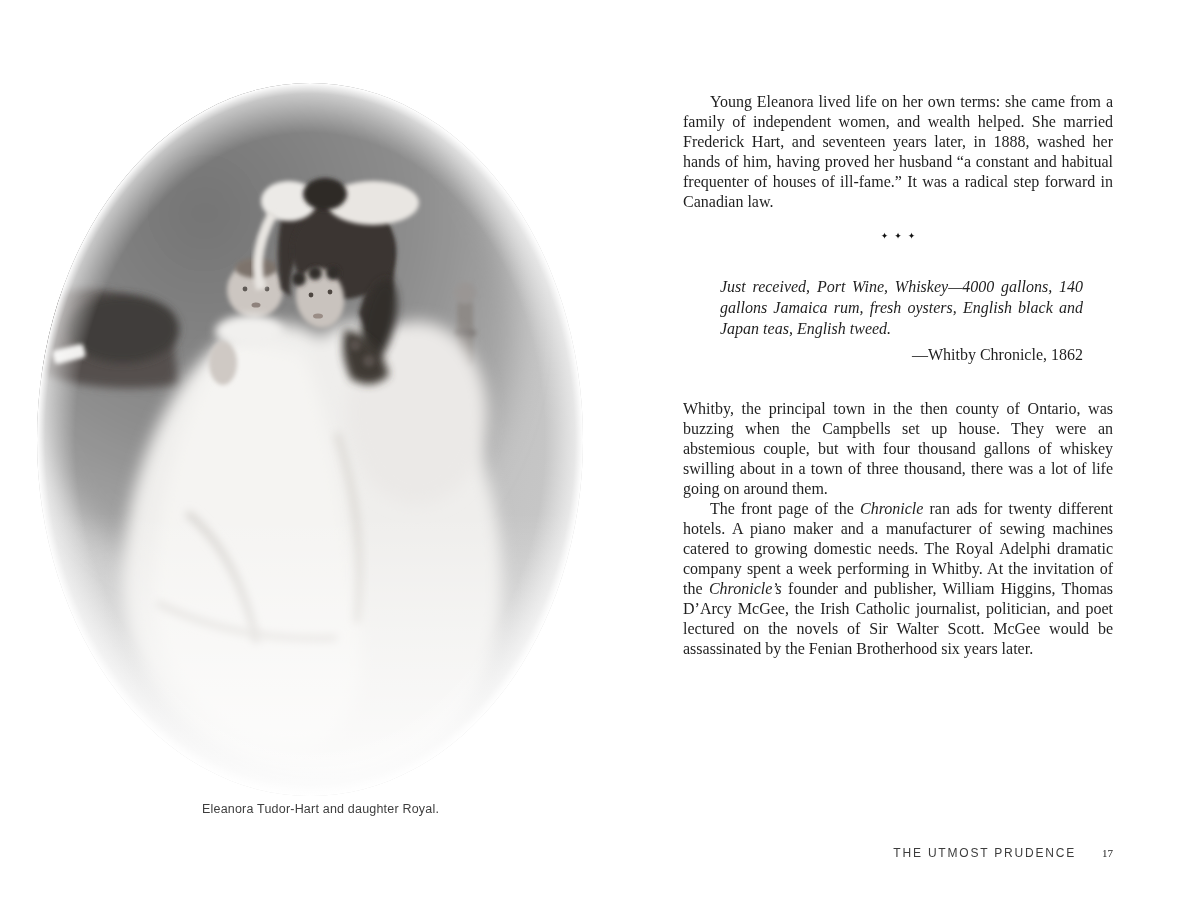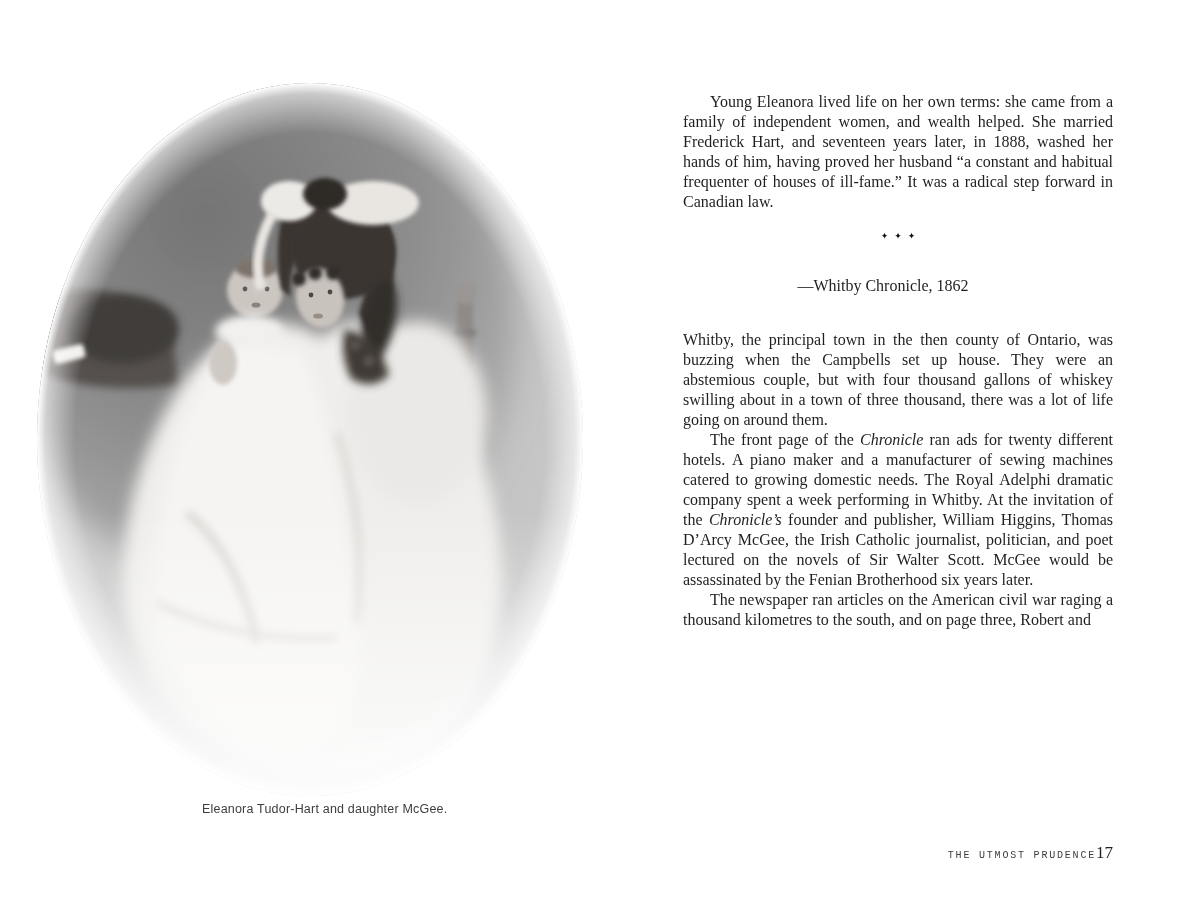--- a/index.html
+++ b/index.html
@@ -57,42 +57,43 @@
     color: #111111;
     margin: 14px 0 30px 0;
   }
   .blockquote {
     font-style: italic;
     padding: 0 30px 0 37px;
     line-height: 21px;
     margin: 0 0 6px 0;
   }
   .attribution {
-    text-align: center;
+    text-align: right;
     padding-right: 30px;
     margin: 0 0 34px 0;
   }
   .footer {
     position: absolute;
     left: 683px;
     top: 843px;
     width: 430px;
     text-align: right;
     white-space: nowrap;
   }
   .running-head {
-    font-family: Liberation Mono, monospace;
-    font-size: 10px;
+    font-family: Liberation Sans, sans-serif;
+    font-size: 12px;
     letter-spacing: 1.8px;
     color: #3c3c3c;
   }
   .page-num {
     font-family: "Liberation Serif", "DejaVu Serif", serif;
-    font-size: 17px;
+    font-size: 11px;
     color: #222222;
+    margin-left: 26px;
   }
 </style>
 </head>
 <body>
 
 <div class="spread">
 
   <div class="photo-frame">
     <svg viewBox="0 0 546 713" xmlns="http://www.w3.org/2000/svg">
       <defs>
@@ -189,31 +190,31 @@
           <circle cx="318" cy="262" r="6" fill="#57504b" filter="url(#b2)"></circle>
           <circle cx="332" cy="278" r="6" fill="#57504b" filter="url(#b2)"></circle>
         </g>
 
         <rect y="430" width="546" height="283" fill="url(#fadeBottom)"></rect>
       </g>
       <ellipse cx="273" cy="356.5" rx="273" ry="356.5" fill="url(#rim)"></ellipse>
     </svg>
   </div>
 
-  <div class="caption">Eleanora Tudor-Hart and daughter McGee.</div>
+  <div class="caption">Eleanora Tudor-Hart and daughter Royal.</div>
 
   <div class="text-col">
     <p class="indent">Young Eleanora lived life on her own terms: she came from a family of independent women, and wealth helped. She married Frederick Hart, and seventeen years later, in 1888, washed her hands of him, having proved her husband “a constant and habitual frequenter of houses of ill-fame.” It was a radical step forward in Canadian law.</p>
 
     <div class="ornament">✦✦✦</div>
 
+    <div class="blockquote">Just received, Port Wine, Whiskey—4000 gallons, 140 gallons Jamaica rum, fresh oysters, English black and Japan teas, English tweed.</div>
     <div class="attribution">—Whitby Chronicle, 1862</div>
 
     <p>Whitby, the principal town in the then county of Ontario, was buzzing when the Campbells set up house. They were an abstemious couple, but with four thousand gallons of whiskey swilling about in a town of three thousand, there was a lot of life going on around them.</p>
     <p class="indent"><span>The front page of the </span><i>Chronicle</i><span> ran ads for twenty different hotels. A piano maker and a manufacturer of sewing machines catered to growing domestic needs. The Royal Adelphi dramatic company spent a week performing in Whitby. At the invitation of the </span><i>Chronicle’s</i><span> founder and publisher, William Higgins, Thomas D’Arcy McGee, the Irish Catholic journalist, politician, and poet lectured on the novels of Sir Walter Scott. McGee would be assassinated by the Fenian Brotherhood six years later.</span></p>
-    <p class="indent">The newspaper ran articles on the American civil war raging a thousand kilometres to the south, and on page three, Robert and</p>
   </div>
 
   <div class="footer">
     <span class="running-head">THE UTMOST PRUDENCE</span><span class="page-num">17</span>
   </div>
 
 </div>
 
 </body></html>

